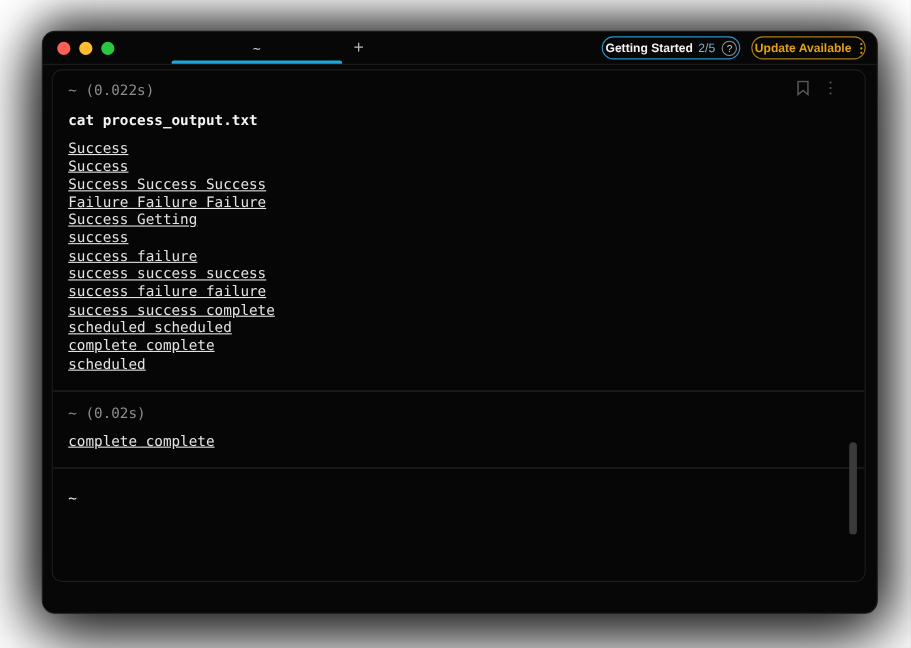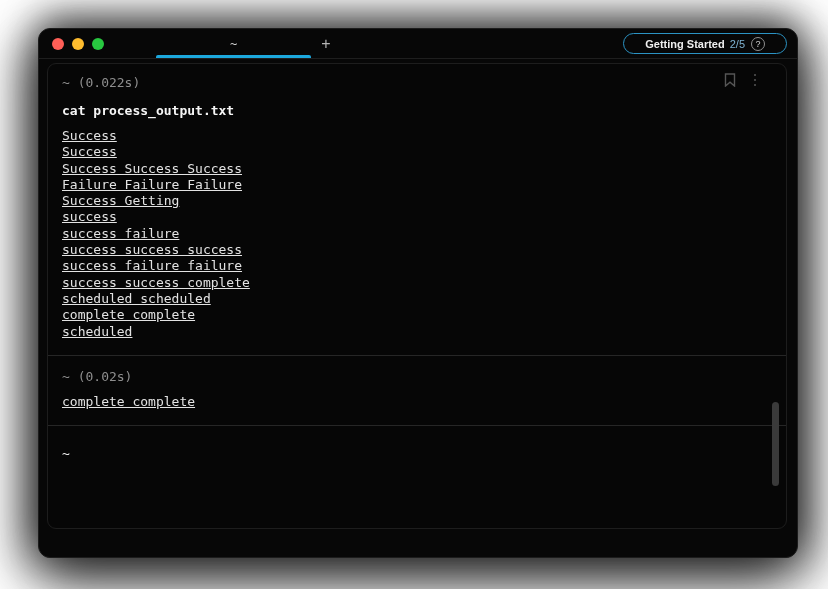--- a/index.html
+++ b/index.html
@@ -26,21 +26,21 @@
     align-items: center; justify-content: center; margin-left: 42px;
     color: #cfcfcf; font-family: "DejaVu Sans Mono", monospace; font-size: 12px; }
   .tab .underline { position: absolute; left: 0; right: 0; bottom: 0; height: 3px;
     background: #1ca8dd; border-radius: 2px 2px 0 0; }
   .new-tab { width: 30px; text-align: center; color: #b5b5b5; font-size: 16px;
     font-weight: 400; cursor: default; }
 
   .titlebar-right { margin-left: auto; display: flex; align-items: center;
     gap: 10px; padding-right: 10px; }
   .pill { display: flex; align-items: center; height: 21px; border-radius: 11px;
-    padding: 0 21px; font-size: 11px; font-weight: bold; white-space: nowrap; justify-content: flex-end; }
+    padding: 0 2px; font-size: 11px; font-weight: bold; white-space: nowrap; justify-content: flex-end; }
   .pill.gs { border: 1px solid #2b93c4; color: #f0f0f0; }
   .gs-progress { color: #7fb3d2; font-weight: normal; margin-left: 5px; }
   .gs-help { width: 14px; height: 14px; border-radius: 50%; border: 1px solid #8f8f8f;
     color: #d0d0d0; font-size: 9px; font-weight: normal; display: flex;
     align-items: center; justify-content: center; margin-left: 6px; }
   .pill.ua { border: 1px solid #a97d15; color: #e2a013; }
   .ua-kebab { margin-left: 8px; display: flex; flex-direction: column; gap: 2px; }
   .ua-kebab i { width: 2px; height: 2px; background: #e2a013; border-radius: 50%; display: block; }
 
   
@@ -83,20 +83,28 @@
       <span>~</span>
       <span class="underline"></span>
     </div>
     <div class="new-tab">+</div>
 
     <div class="titlebar-right">
       <div class="pill gs">
         <span>Getting Started</span>
         <span class="gs-progress">2/5</span>
         <span class="gs-help">?</span>
+      </div>
+      <div class="pill ua">
+        <span>Update Available</span>
+        <span class="ua-kebab">
+            <i></i>
+            <i></i>
+            <i></i>
+          </span>
       </div>
     </div>
   </div>
 
   <div class="pane">
 
     <div class="block-actions">
       <span class="bookmark-icon">
         <svg width="12" height="14" viewBox="0 0 12 14" fill="none" stroke="#565656" stroke-width="1.4">
           <path d="M1.5 1h9v12L6 9.2 1.5 13z"></path>

